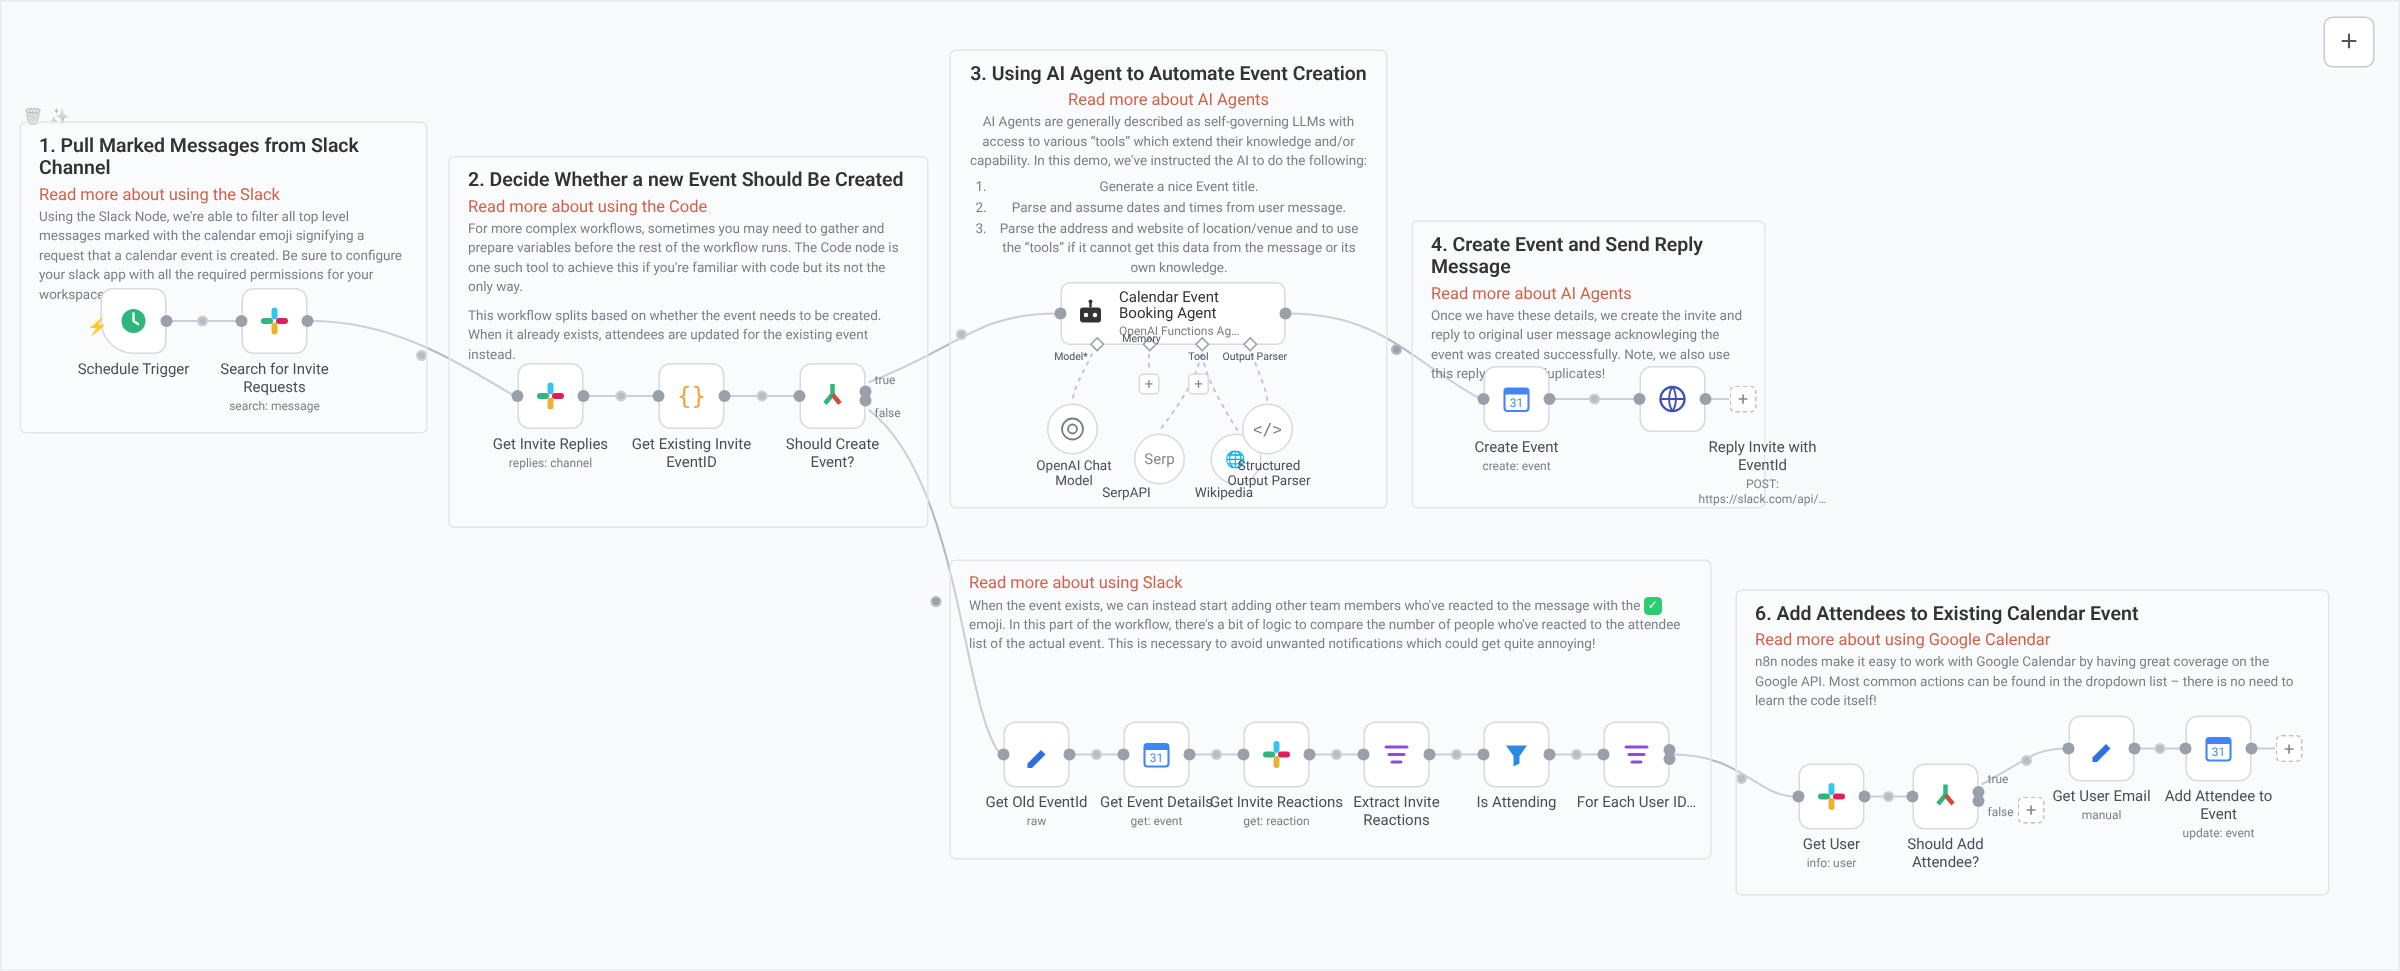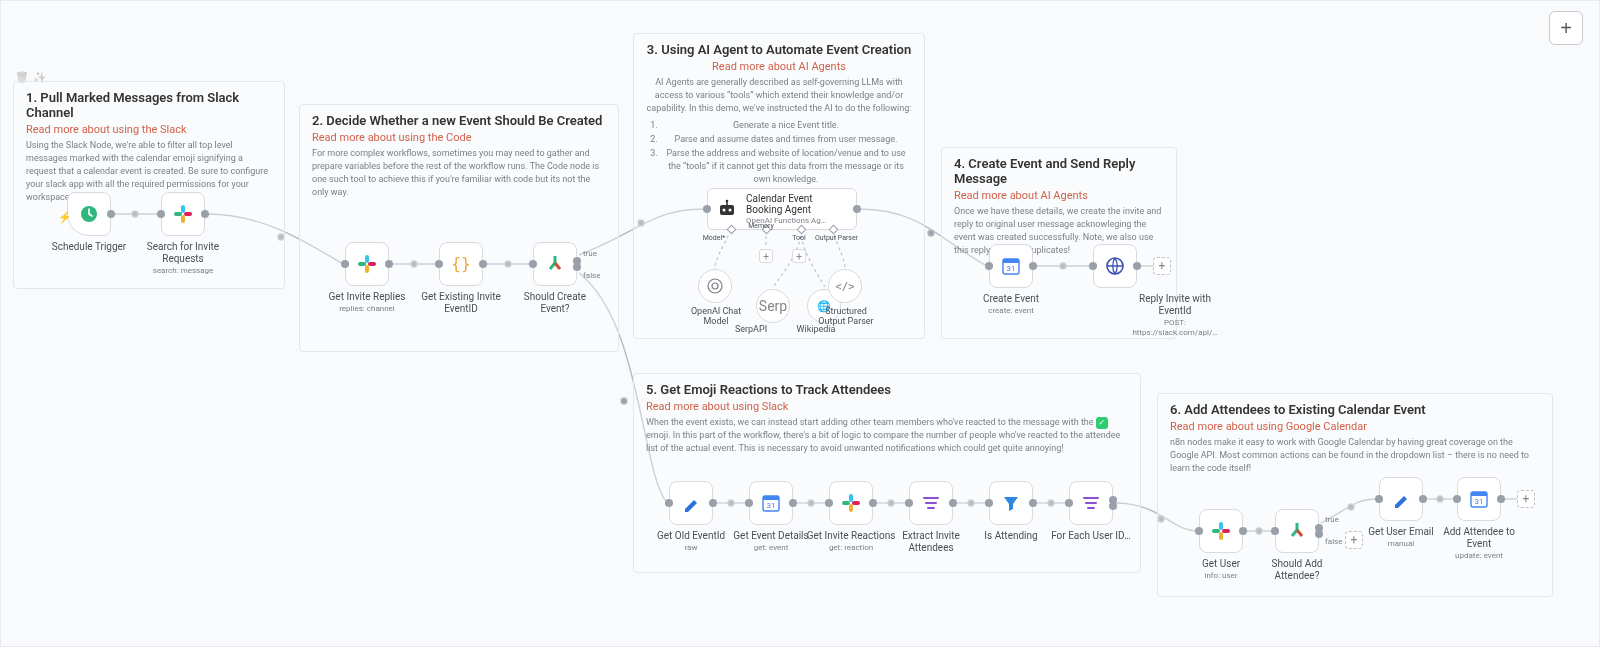--- a/index.html
+++ b/index.html
@@ -201,20 +201,21 @@
   </div>
   <div class="nlabel" style="left:137px;top:240px;">
     <span>Search for Invite Requests</span>
     <span class="sublabel">search: message</span>
   </div>
 
   <div class="group" style="left:298px;top:103px;width:320px;height:248px;">
     <h3>2. Decide Whether a new Event Should Be Created</h3>
     <a class="more">Read more about using the Code</a>
     <div class="desc">For more complex workflows, sometimes you may need to gather and prepare variables before the rest of the workflow runs. The Code node is one such tool to achieve this if you're familiar with code but its not the only way.</div>
+    <div class="desc" style="margin-top:6px">This workflow splits based on whether the event needs to be created. When it already exists, attendees are updated for the existing event instead.</div>
   </div>
 
   <div class="node" style="left:344px;top:241px;">
     <svg class="ic" width="20" height="20">
         <g>
           <rect x="8" y="1" width="4" height="8" rx="2" fill="#36c5f0"></rect>
           <rect x="1" y="8" width="8" height="4" rx="2" fill="#2eb67d"></rect>
           <rect x="8" y="11" width="4" height="8" rx="2" fill="#ecb22e"></rect>
           <rect x="11" y="8" width="8" height="4" rx="2" fill="#e01e5a"></rect>
         </g>
@@ -289,21 +290,21 @@
 
   <div class="sub" style="left:697px;top:268px;">
     <svg width="18" height="18">
         <circle cx="9" cy="9" r="7" fill="none" stroke="#7a7f87" stroke-width="1.2"></circle>
         <circle cx="9" cy="9" r="3" fill="none" stroke="#7a7f87" stroke-width="1.2"></circle>
       </svg>
   </div>
   <div class="slabel" style="left:680px;top:305px;">OpenAI Chat Model</div>
 
   <div class="sub" style="left:755px;top:288px;">
-    <span style="font-size:14px;color:#888">Serp</span>
+    <span style="font-size:10px;color:#888">Serp</span>
   </div>
   <div class="slabel" style="left:720px;top:323px;width:60px">SerpAPI</div>
 
   <div class="sub" style="left:806px;top:288px;">
     <span style="font-size:11px;color:#888">🌐</span>
   </div>
   <div class="slabel" style="left:785px;top:323px;width:60px">Wikipedia</div>
 
   <div class="sub" style="left:827px;top:268px;">
     <svg width="18" height="18">
@@ -338,21 +339,20 @@
       </svg>
     <div class="port in"></div>
       <div class="port out"></div>
   </div>
   <div class="nlabel" style="left:1129px;top:292px;">
     <span>Reply Invite with EventId</span><span class="sublabel">POST: https://slack.com/api/…</span>
   </div>
   <div class="endbox" style="left:1152px;top:256px;">+</div>
 
   <div class="group" style="left:632px;top:372px;width:508px;height:200px;">
-    <h3>5. Get Emoji Reactions to Track Attendees</h3>
     <a class="more">Read more about using Slack</a>
     <div class="desc">
       <span>When the event exists, we can instead start adding other team members who've reacted to the message with the </span><span class="badge">✓</span><span> emoji. In this part of the workflow, there's a bit of logic to compare the number of people who've reacted to the attendee list of the actual event. This is necessary to avoid unwanted notifications which could get quite annoying!</span>
     </div>
   </div>
 
   <div class="node" style="left:668px;top:480px;">
     <svg width="20" height="20">
         <path d="M4 16l9-9 3 3-9 9H4v-3z" fill="#2f6fe0"></path>
       </svg>
@@ -386,21 +386,21 @@
   </div>
   <div class="nlabel" style="left:805px;top:529px;"><span>Get Invite Reactions</span><span class="sublabel">get: reaction</span></div>
 
   <div class="node" style="left:908px;top:480px;">
     <svg width="20" height="20">
         <path d="M3 5h14M5 10h10M7 15h6" stroke="#8a4fd4" stroke-width="2" stroke-linecap="round"></path>
       </svg>
     <div class="port in"></div>
       <div class="port out"></div>
   </div>
-  <div class="nlabel" style="left:885px;top:529px;">Extract Invite Attendees</div>
+  <div class="nlabel" style="left:885px;top:529px;">Extract Invite Reactions</div>
 
   <div class="node" style="left:988px;top:480px;">
     <svg width="20" height="20">
         <path d="M3 4h14l-5 7v5l-4 2v-7L3 4z" fill="#2f88e0"></path>
       </svg>
     <div class="port in"></div>
       <div class="port out"></div>
   </div>
   <div class="nlabel" style="left:965px;top:529px;">Is Attending</div>
 

